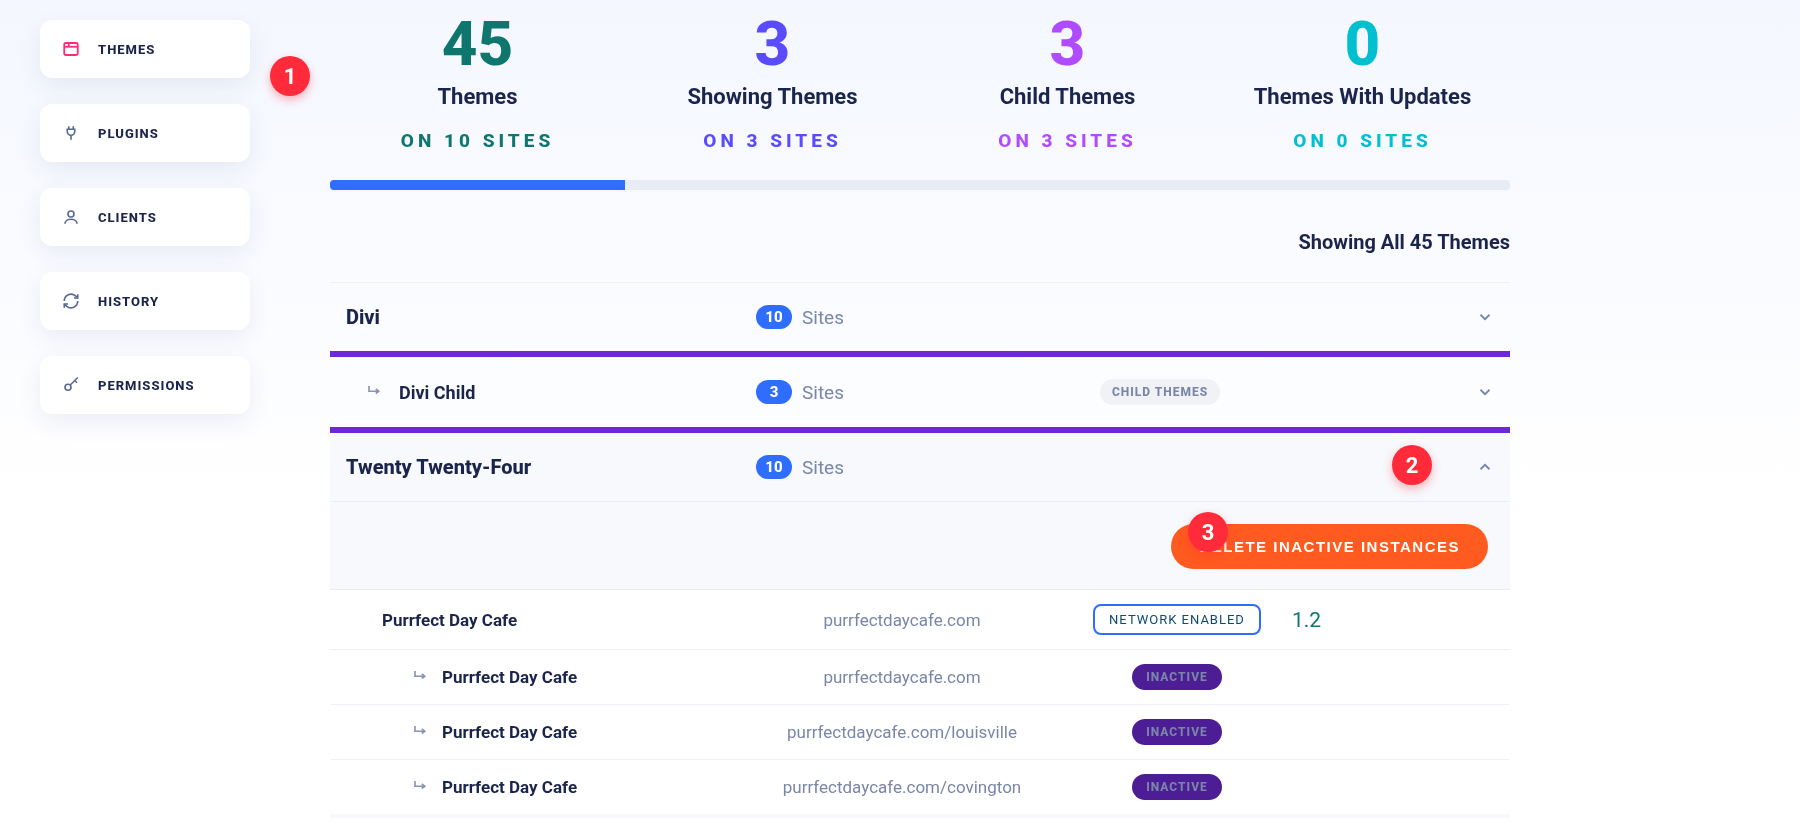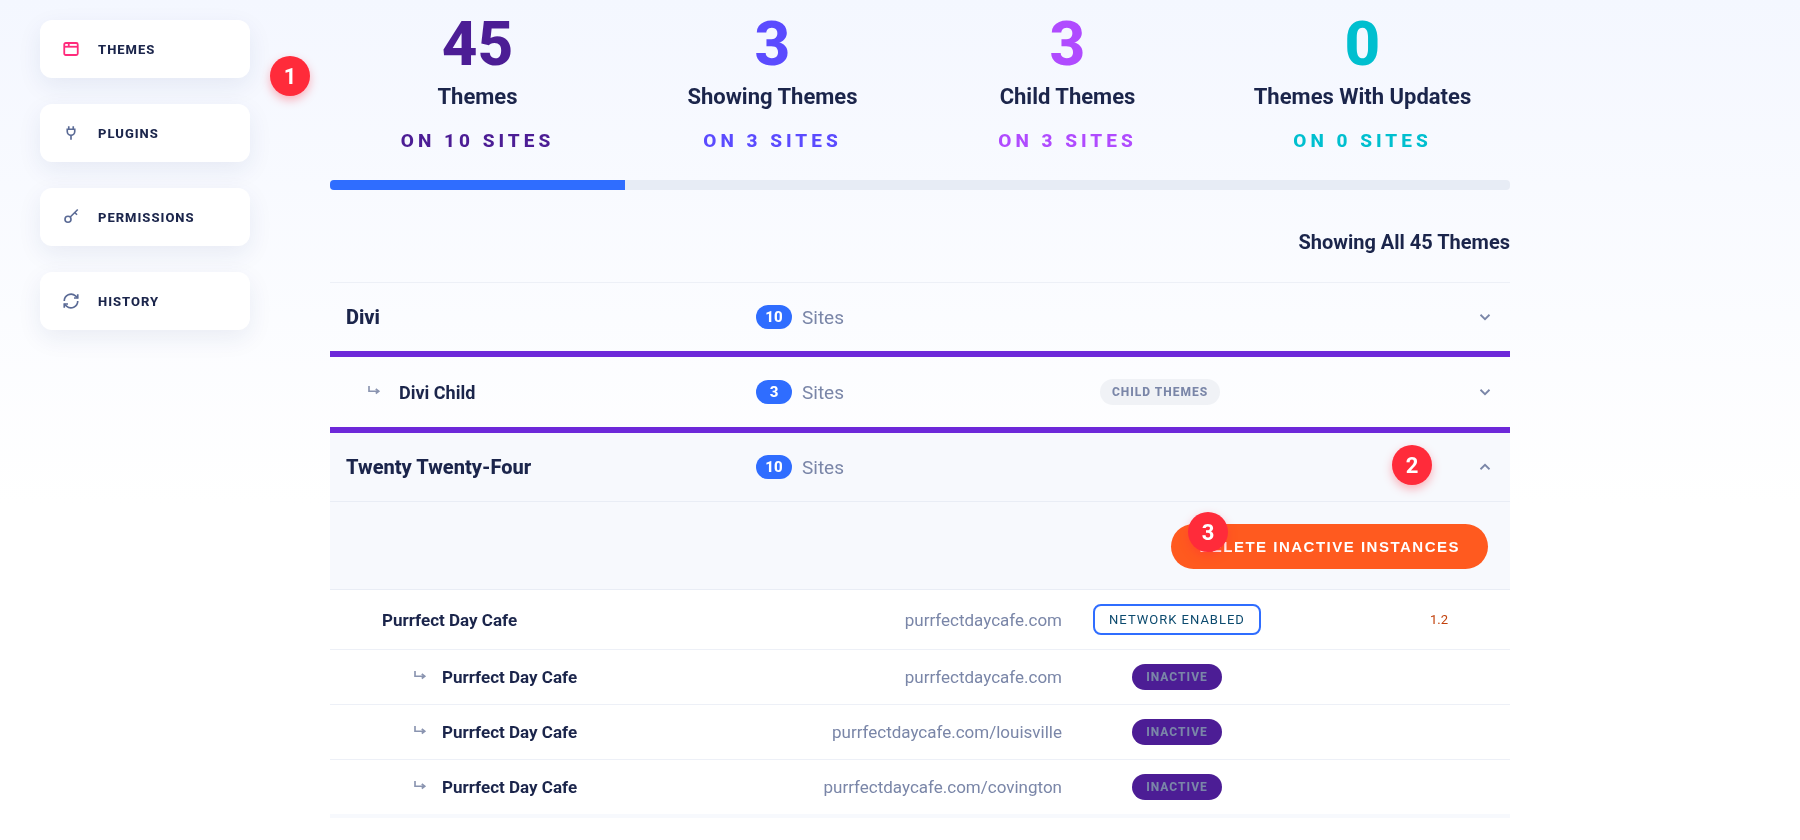--- a/index.html
+++ b/index.html
@@ -52,21 +52,21 @@
   }
   .stats {
     display: flex;
     gap: 0;
     text-align: center;
   }
   .stat { flex: 1; }
   .stat .num { font-size: 62px; font-weight: 800; line-height:1.1; }
   .stat .title { font-size: 22px; font-weight: 700; color:#1b254b; margin-top: 6px; }
   .stat .sub { font-size: 19px; font-weight: 800; letter-spacing: 4px; margin-top: 20px; }
-  .stat.blue .num, .stat.blue .sub { color:#4c1d95; }
+  .stat.blue .num, .stat.blue .sub { color:#0f766e; }
   .stat.indigo .num, .stat.indigo .sub { color:#5b4bff; }
   .stat.purple .num, .stat.purple .sub { color:#b04bff; }
   .stat.teal .num, .stat.teal .sub { color:#00bfcf; }
 
   .progress {
     margin-top: 28px;
     height: 10px; width: 100%;
     background: #e7ecf5;
     border-radius: 4px; overflow: hidden;
   }
@@ -128,23 +128,23 @@
   .badge-2 { right: 78px; top: 412px; left:auto; }
   .badge-2, .badge-3 { position:absolute; }
 
   .site-row {
     display:flex; align-items:center;
     padding: 14px 22px;
     border-bottom: 1px solid #edf0f7;
     background:#fff;
   }
   .site-row .sname { width: 390px; font-weight:700; font-size:17px; color:#1b254b; display:flex; align-items:center; gap:12px; }
-  .site-row .surl  { width: 320px; text-align:right; font-size:17px; color:#7a86a8; }
+  .site-row .surl  { width: 320px; text-align:center; font-size:17px; color:#7a86a8; }
   .site-row .sstatus { width: 230px; display:flex; justify-content:center; }
-  .site-row .sver  { flex:1; text-align:right; font-size:13px; color:#c2410c; padding-right: 40px; }
+  .site-row .sver  { flex:1; text-align:left; font-size:21px; color:#0f766e; padding-right: 40px; }
   .status-net {
     border: 2px solid #2f6dff; color:#0c4a6e;
     font-size:13px; font-weight:400; letter-spacing:1px;
     padding: 6px 14px; border-radius:8px;
   }
   .status-in {
     background:#4c1d95; color:#7a86a8;
     font-size:12px; font-weight:800; letter-spacing:1px;
     padding: 6px 14px; border-radius:999px;
   }
@@ -173,37 +173,46 @@
           <path d="M15 3v4"></path>
           <path d="M7 7h10v3a5 5 0 0 1-5 5 5 5 0 0 1-5-5V7z"></path>
           <path d="M12 15v6"></path>
         </svg>
     </span>
     <span class="label">PLUGINS</span>
   </div>
   <div class="sidebar-item">
     <span class="icon">
       <svg width="18" height="18" viewBox="0 0 24 24" fill="none" stroke="currentColor" stroke-width="2.2">
-          <circle cx="8" cy="15" r="4"></circle>
-          <path d="M11 12 21 2"></path>
-          <path d="M17 6l3 3"></path>
-        </svg>
-    </span>
-    <span class="label">PERMISSIONS</span>
+          <circle cx="12" cy="8" r="4"></circle>
+          <path d="M4 21c0-4 4-6 8-6s8 2 8 6"></path>
+        </svg>
+    </span>
+    <span class="label">CLIENTS</span>
   </div>
   <div class="sidebar-item">
     <span class="icon">
       <svg width="18" height="18" viewBox="0 0 24 24" fill="none" stroke="currentColor" stroke-width="2.2">
           <path d="M3 12a9 9 0 0 1 15-6.7L21 8"></path>
           <path d="M21 3v5h-5"></path>
           <path d="M21 12a9 9 0 0 1-15 6.7L3 16"></path>
           <path d="M3 21v-5h5"></path>
         </svg>
     </span>
     <span class="label">HISTORY</span>
+  </div>
+  <div class="sidebar-item">
+    <span class="icon">
+      <svg width="18" height="18" viewBox="0 0 24 24" fill="none" stroke="currentColor" stroke-width="2.2">
+          <circle cx="8" cy="15" r="4"></circle>
+          <path d="M11 12 21 2"></path>
+          <path d="M17 6l3 3"></path>
+        </svg>
+    </span>
+    <span class="label">PERMISSIONS</span>
   </div>
   <div class="badge-num badge-1">1</div>
 </div>
 
 <div class="main">
   <div class="stats">
     <div class="stat blue">
       <div class="num">45</div>
       <div class="title">Themes</div>
       <div class="sub">ON 10 SITES</div>

